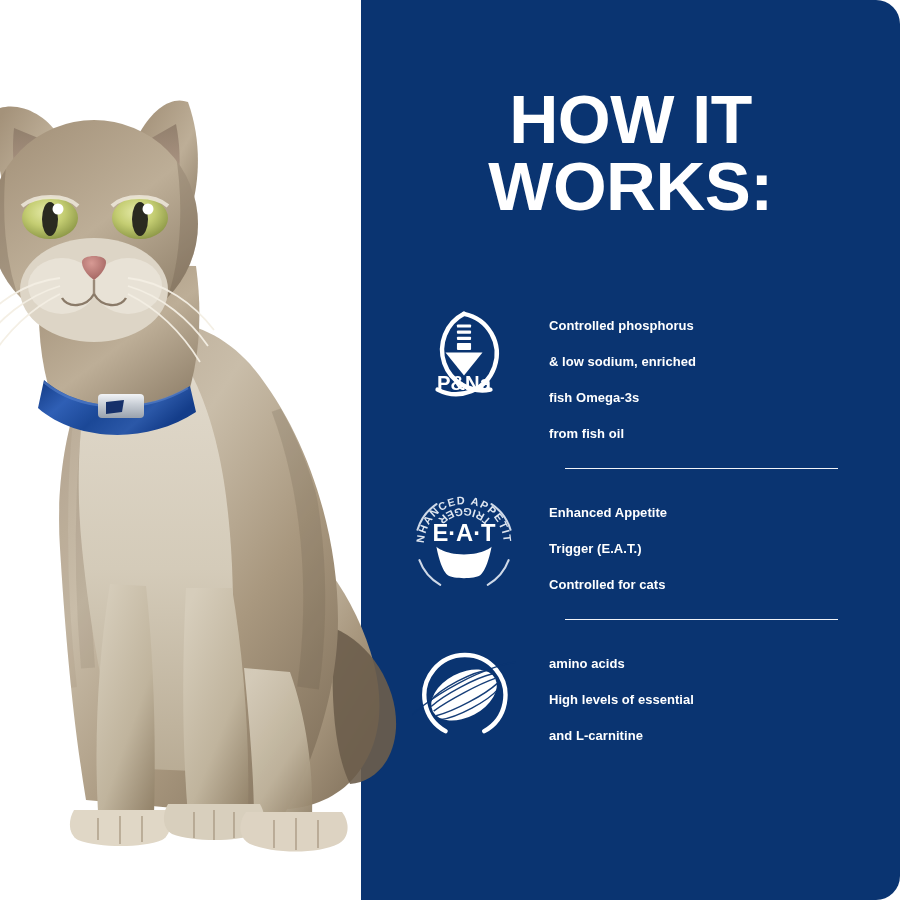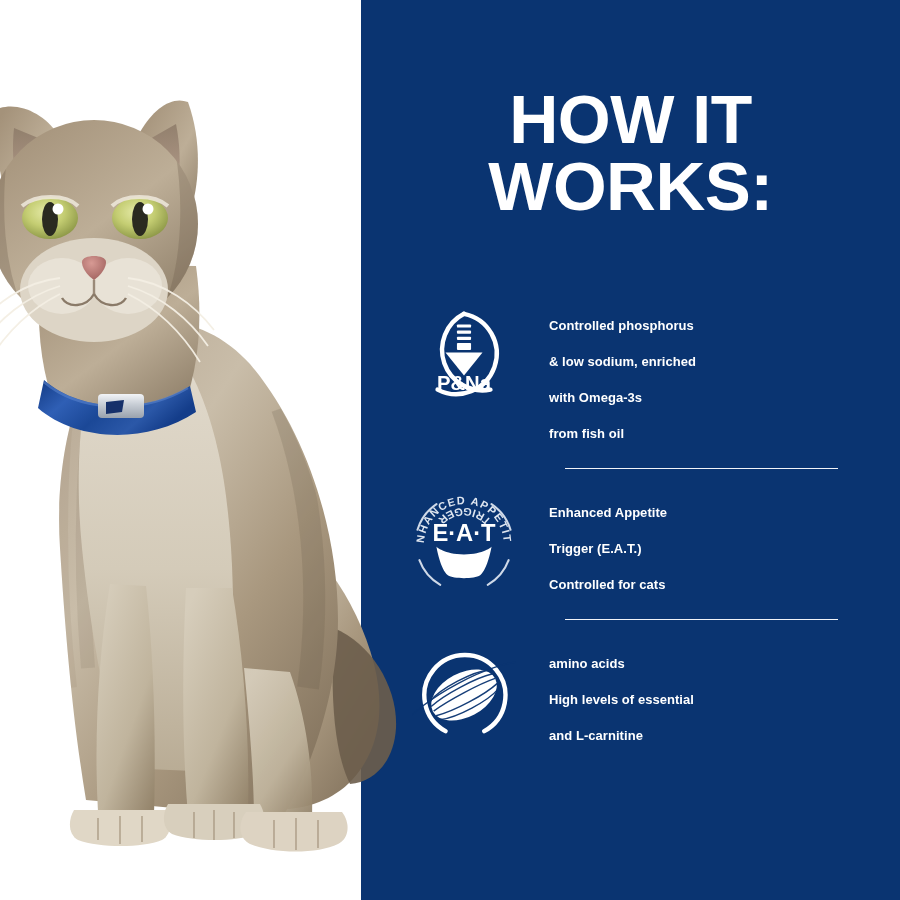--- a/index.html
+++ b/index.html
@@ -2,21 +2,21 @@
 <html><head>
 <meta charset="utf-8">
 <style>
   * { margin:0; padding:0; box-sizing:border-box; }
   html,body { width:900px; height:900px; overflow:hidden; }
   body {
     font-family:"Liberation Sans", sans-serif;
     background:#ffffff;
     position:relative;
   }
-  #stage { position:absolute; inset:0; width:900px; height:900px; overflow:hidden; }
+  #stage { position:absolute; inset:0; width:900px; height:900px; overflow:hidden;border-radius:24px; }
 
   
   .photo-panel {
     position:absolute; left:0; top:0; width:361px; height:900px;
     background:#ffffff; z-index:2;
   }
   .cat-photo {
     position:absolute; left:-18px; top:28px; width:470px; height:858px;
     z-index:4; pointer-events:none;
   }
@@ -242,21 +242,21 @@
             <rect x="51" y="36" width="16" height="3.6" rx="1"></rect>
             <rect x="51" y="43" width="16" height="8" rx="1"></rect>
             <path d="M38 54 L 80 54 L 59 80 Z"></path>
           </g>
           <text x="59" y="97" text-anchor="middle" fill="#ffffff" font-family="Liberation Sans, sans-serif" font-size="23" font-weight="bold">P&amp;Na</text>
         </svg>
       </div>
       <div class="ftext">
         <span class="fline">Controlled phosphorus</span>
         <span class="fline">&amp; low sodium, enriched</span>
-        <span class="fline">with Omega-3s</span>
+        <span class="fline">fish Omega-3s</span>
         <span class="fline">from fish oil</span>
       </div>
     </div>
 
     <div class="divider"></div>
 
     <div class="feature f2">
       <div class="ficon">
         <svg viewBox="0 0 118 118" width="112" height="112" aria-hidden="true">
           <defs>

